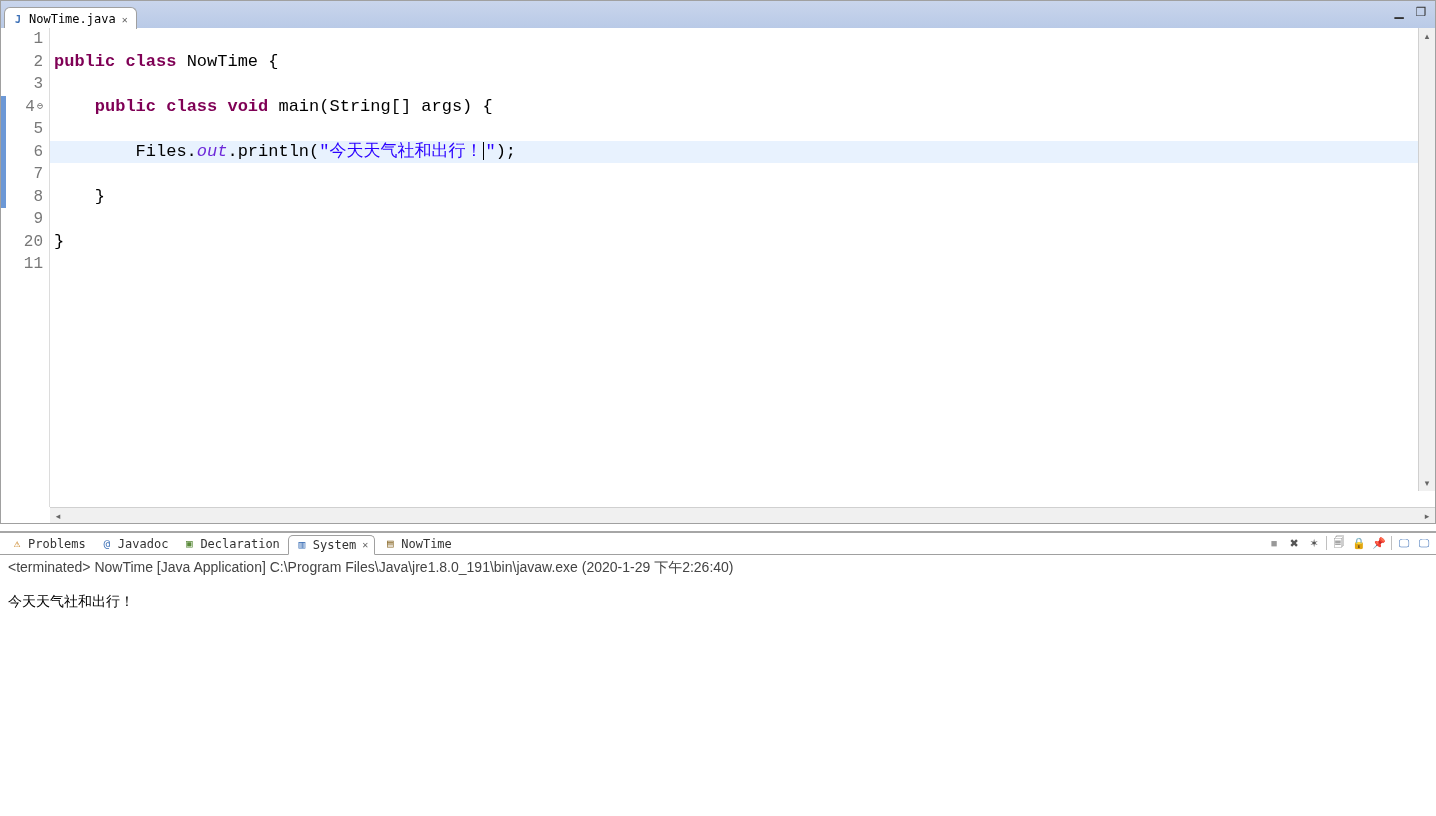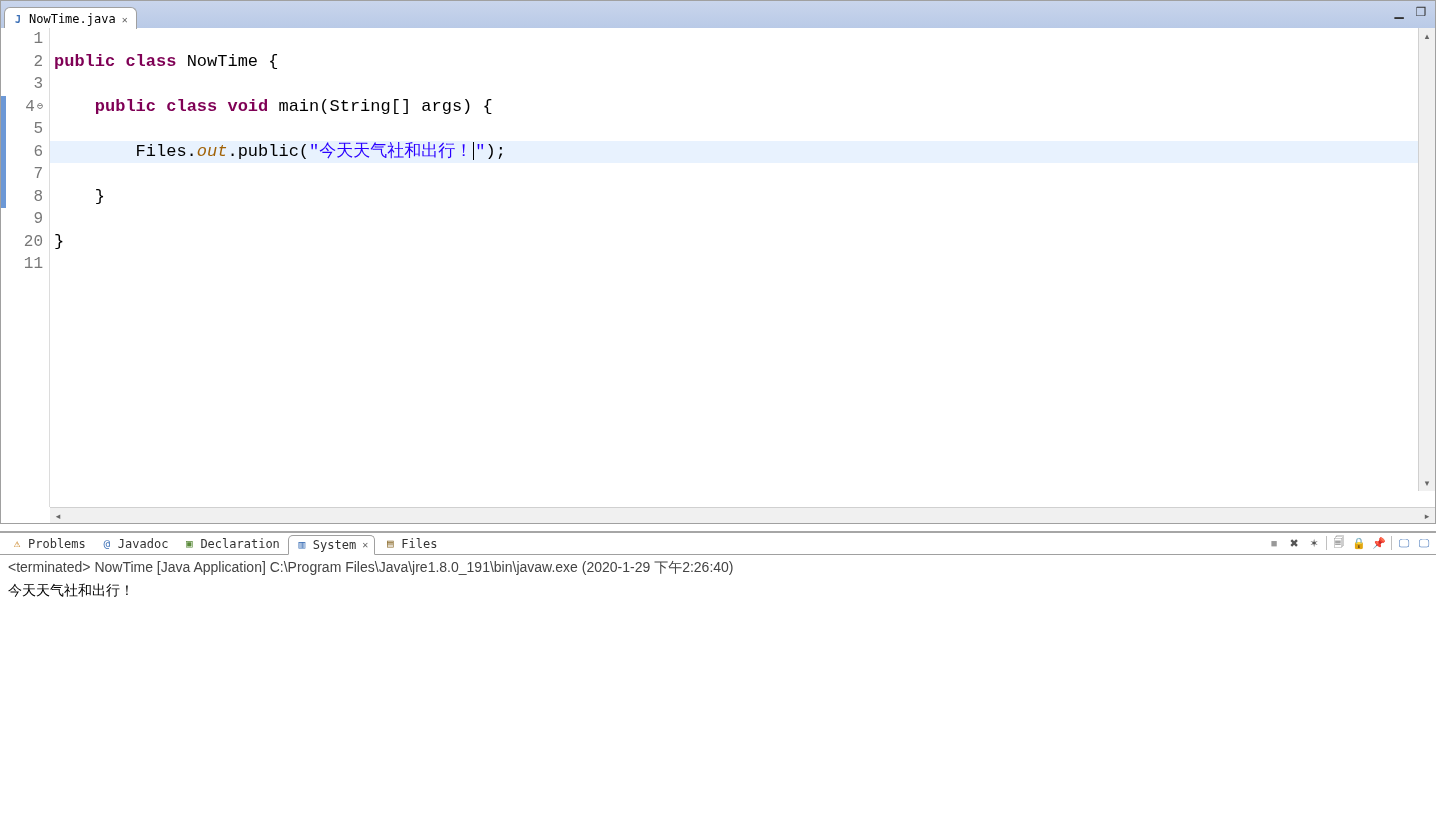--- a/index.html
+++ b/index.html
@@ -123,21 +123,21 @@
   height: 22.5px;
   line-height: 22.5px;
   padding-left: 4px;
   white-space: pre;
 }
 .code-line.highlight {
   background: #e8f2fe;
 }
 .kw { color: #7f0055; font-weight: bold; text-align: center; }
 .str { color: #2a00ff; }
-.fld { color: #a16207; font-style: italic; }
+.fld { color: #6d28d9; font-style: italic; }
 .caret {
   display: inline-block;
   width: 1px; height: 18px;
   background: #000;
   vertical-align: middle;
   margin-left: 1px;
   margin-right: 1px;
 }
 .v-scroll {
   position: absolute;
@@ -234,21 +234,21 @@
 .console-content {
   flex: 1;
   padding: 4px 8px;
   font-family: Arial, "Microsoft YaHei", sans-serif;
   font-size: 14px;
   background: #fff;
   overflow: auto;
 }
 .console-status {
   color: #444;
-  margin-bottom: 5px;
+  margin-bottom: 16px;
 }
 .console-output {
   color: #000;
 }
 </style>
 </head>
 <body>
 
 <div class="editor-pane">
   <div class="tab-bar">
@@ -303,21 +303,21 @@
           <span>11</span>
         </div>
     </div>
     <div class="code-area">
       <div class="code-lines">
         <div class="code-line"> </div>
         <div class="code-line"><span class="kw">public</span><span> </span><span class="kw">class</span><span> NowTime {</span></div>
         <div class="code-line"> </div>
         <div class="code-line"><span>    </span><span class="kw">public</span><span> </span><span class="kw">class</span><span> </span><span class="kw">void</span><span> main(String[] args) {</span></div>
         <div class="code-line"> </div>
-        <div class="code-line highlight"><span>        Files.</span><span class="fld">out</span><span>.public(</span><span class="str"><span>"</span><span>今天天气社和出行！</span><span class="caret"></span><span>"</span></span><span>);</span></div>
+        <div class="code-line highlight"><span>        Files.</span><span class="fld">out</span><span>.println(</span><span class="str"><span>"</span><span>今天天气社和出行！</span><span class="caret"></span><span>"</span></span><span>);</span></div>
         <div class="code-line"> </div>
         <div class="code-line"><span>    }</span></div>
         <div class="code-line"> </div>
         <div class="code-line"><span>}</span></div>
         <div class="code-line"> </div>
       </div>
       <div class="v-scroll">
         <div class="arrow">▴</div>
         <div class="arrow">▾</div>
       </div>
@@ -344,21 +344,21 @@
       <span class="vicon" style="color:#5a8a3a">▣</span>
       <span>Declaration</span>
     </div>
     <div class="view-tab active">
       <span class="vicon" style="color:#3b6fb6">▥</span>
       <span>System</span>
       <span class="tab-close">✕</span>
     </div>
     <div class="view-tab">
       <span class="vicon" style="color:#8a6a2a">▤</span>
-      <span>Files</span>
+      <span>NowTime</span>
     </div>
 
     <div class="views-toolbar">
       <span class="tbtn" style="color:#999">■</span>
       <span class="tbtn" style="color:#555">✖</span>
       <span class="tbtn" style="color:#555">✶</span>
       <span class="tdiv"></span>
       <span class="tbtn">🗐</span>
       <span class="tbtn">🔒</span>
       <span class="tbtn">📌</span>

